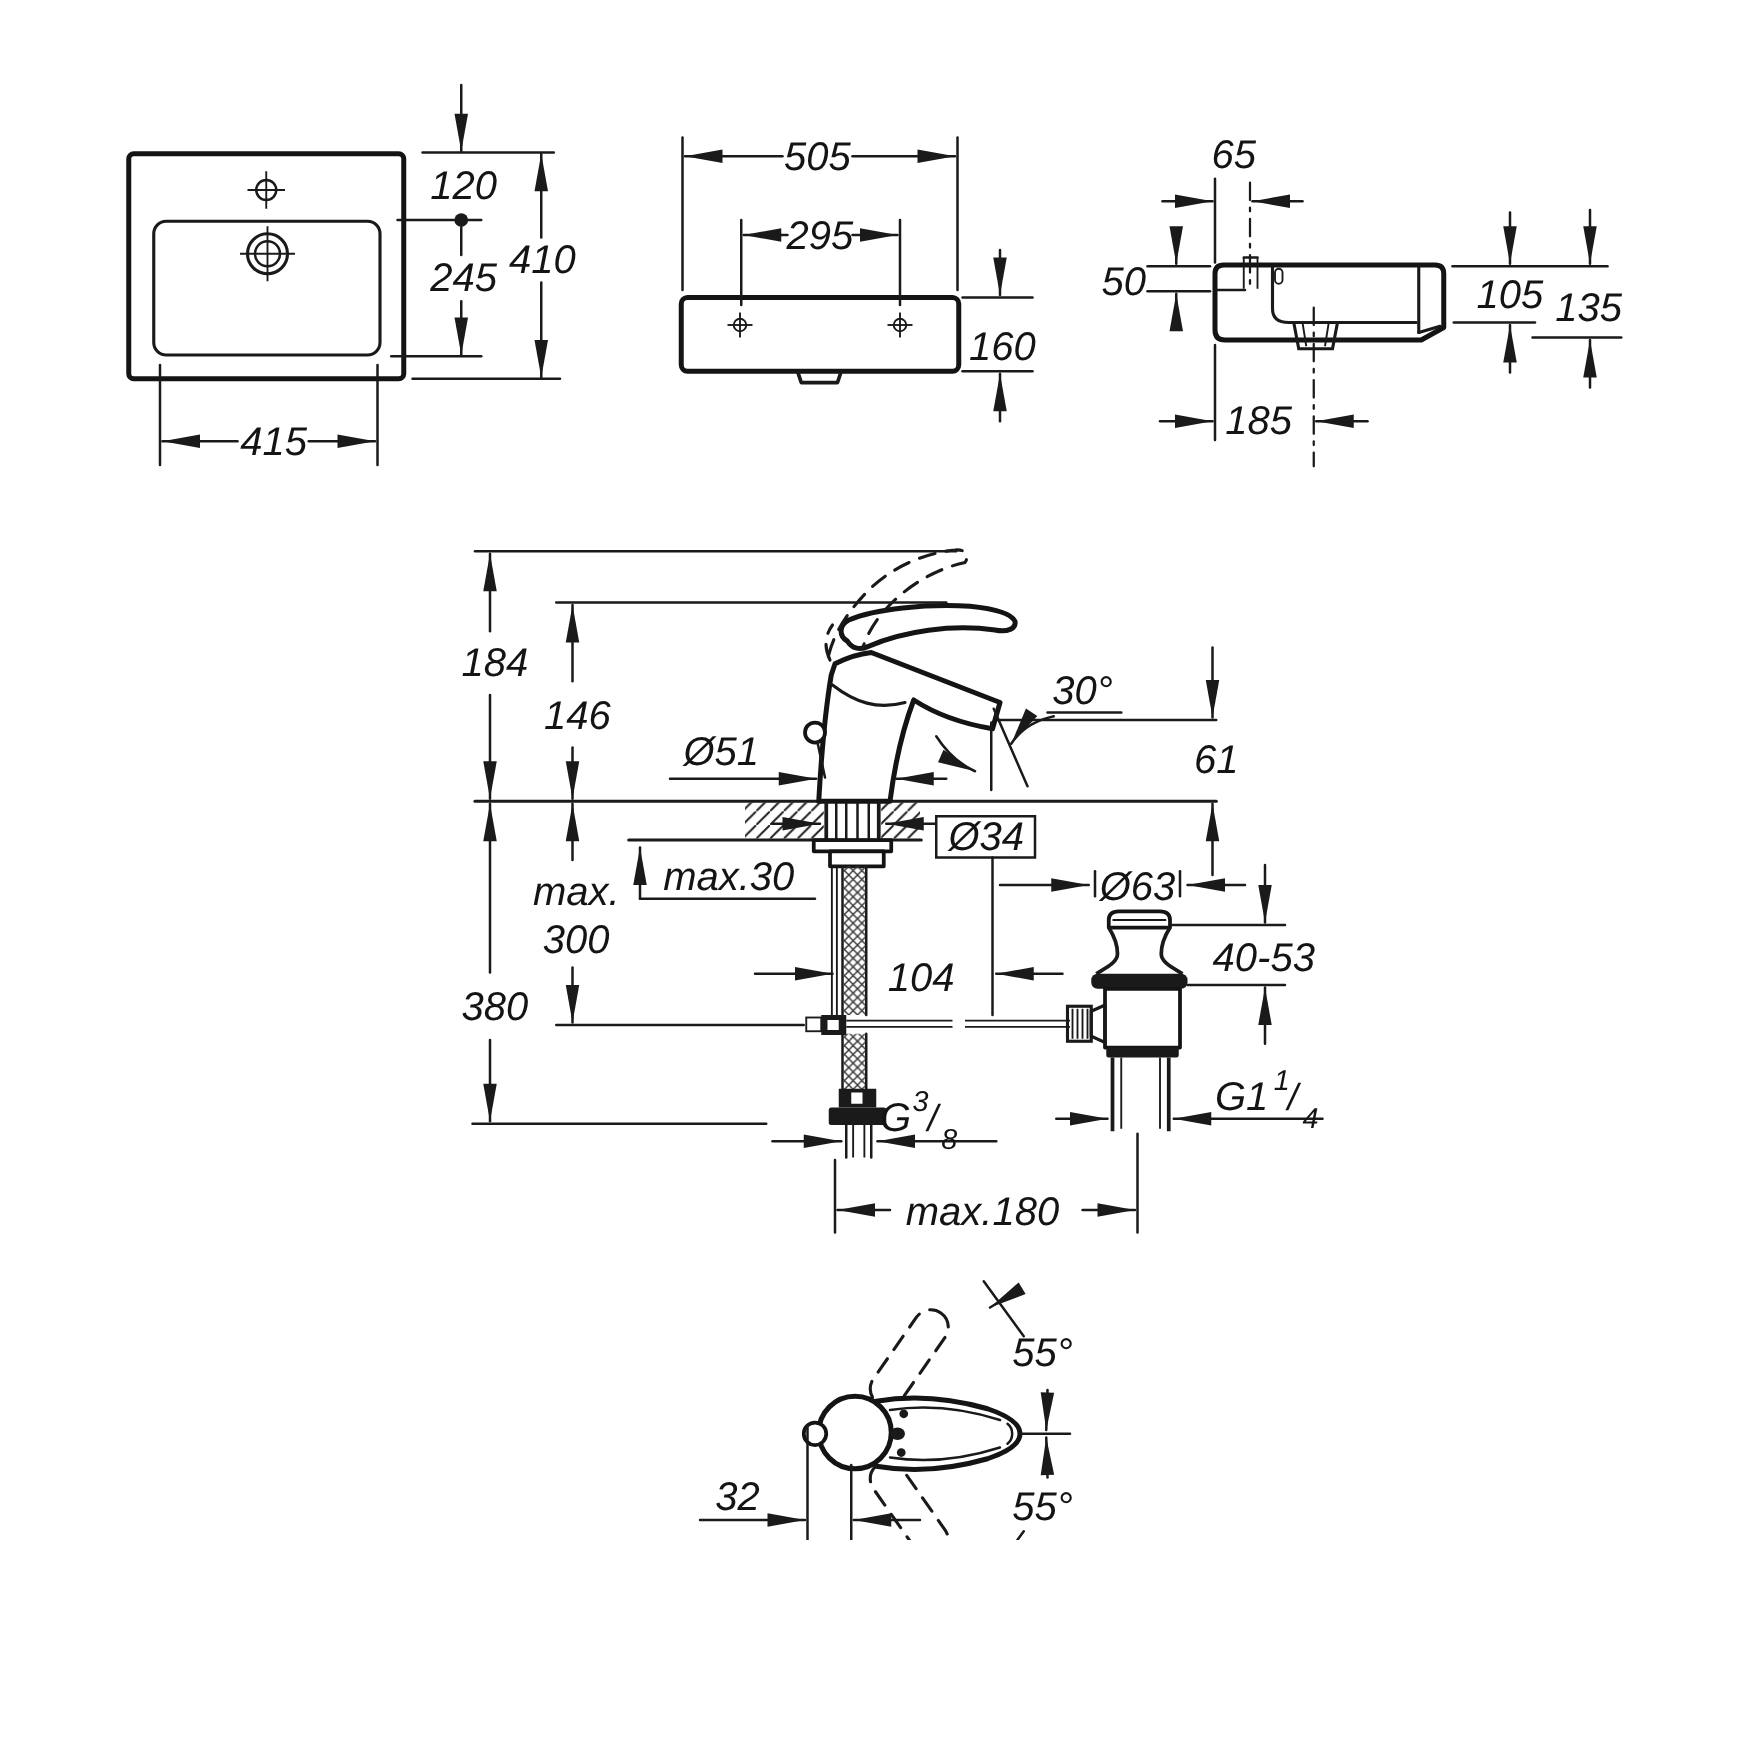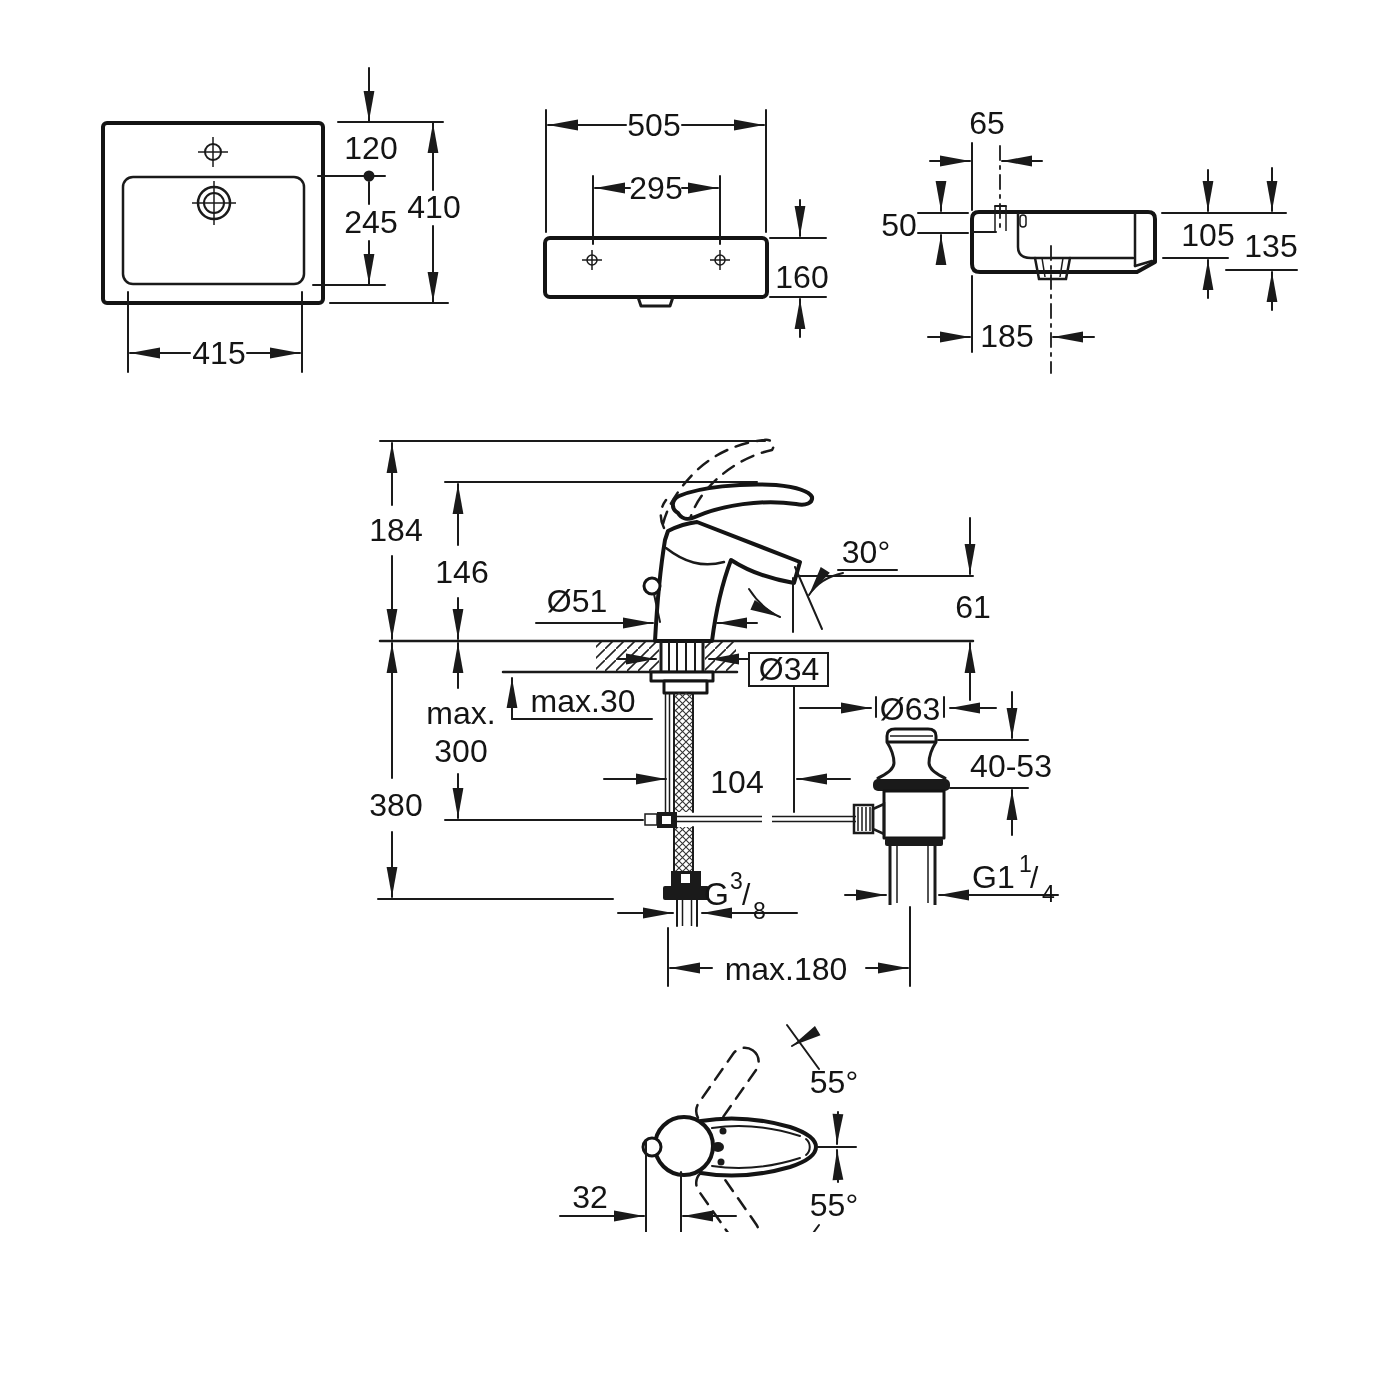--- a/index.html
+++ b/index.html
@@ -1,16 +1,16 @@
 <!DOCTYPE html>
 <html><head>
 <meta charset="utf-8">
 <style>
   html,body{margin:0;padding:0;background:#fff;}
-  .stage{width:1400px;height:1232px;background:#fff;position:relative;overflow:hidden;}
+  .stage{width:1400px;height:1232px;background:#fff;position:relative;overflow:hidden;font-style:italic;}
   svg{display:block;}
   .ln{stroke:#1a1a1a;stroke-width:2;fill:none;stroke-linecap:round;}
   .ln15{stroke:#1a1a1a;stroke-width:1.5;fill:none;}
   .ln25{stroke:#1a1a1a;stroke-width:2.5;fill:none;stroke-linecap:round;}
   .ln3{stroke:#1a1a1a;stroke-width:3;fill:none;stroke-linejoin:round;}
   .thickw{stroke:#141414;stroke-width:4;fill:#ffffff;stroke-linejoin:round;}
   .w3{stroke:#141414;stroke-width:3;fill:#ffffff;stroke-linejoin:round;}
   .dash{stroke-dasharray:13 9;}
   .cline{stroke-dasharray:14 6 3 6;stroke-width:1.8;}
   .t{font-family:"Liberation Sans","DejaVu Sans",sans-serif;font-size:32px;fill:#141414;}

